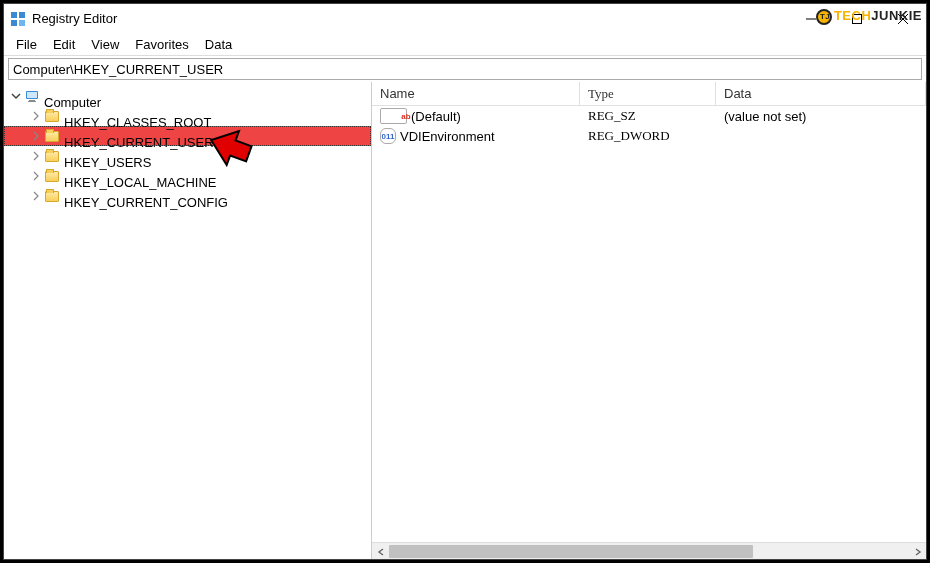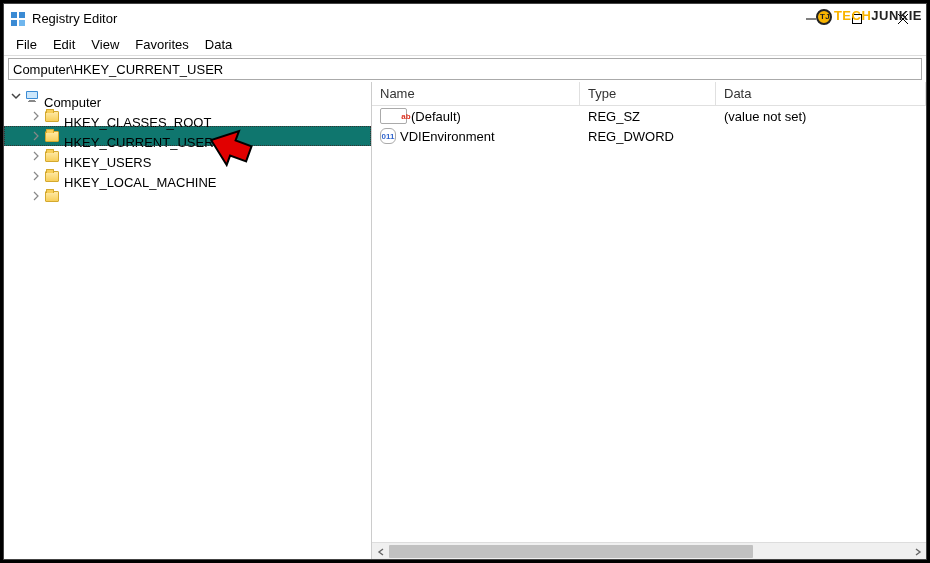--- a/index.html
+++ b/index.html
@@ -16,33 +16,33 @@
 .titlebar .win-controls { margin-left: auto; display: flex; }
 .titlebar .win-controls .win-btn { width: 46px; height: 30px; display: flex; align-items: center; justify-content: center; cursor: default; }
 .menubar { height: 22px; display: flex; align-items: center; padding-left: 4px; border-bottom: 1px solid #ddd; }
 .menubar .menu-item { padding: 2px 8px; cursor: default; font-size: 13px; }
 .menubar .menu-item.active { }
 .addressbar { border: 1px solid #aaa; margin: 2px 4px; padding: 8px 4px; font-size: 13px; height: 22px; display: flex; align-items: center; }
 .main { flex: 1; display: flex; overflow: hidden; }
 .tree-pane { width: 368px; border-right: 1px solid #ccc; overflow: auto; padding: 4px 0; }
 .tree-node { display: flex; align-items: center; height: 20px; padding-left: 6px; white-space: nowrap; }
 .tree-node.depth1 { padding-left: 26px; }
-.tree-node.selected { background: #0f766e; }
+.tree-node.selected { background: #ef4444; }
 .tree-node.selected.highlight { outline: 1px dotted #333; outline-offset: -1px; }
 .expander { width: 12px; height: 12px; display: flex; align-items: center; justify-content: center; margin-right: 2px; color: #555; font-size: 10px; cursor: pointer; }
 .tree-icon { width: 16px; height: 16px; margin-right: 4px; display: inline-flex; align-items: center; justify-content: center; }
 .folder-icon { width: 14px; height: 11px; background: linear-gradient(#ffe9a5, #f8cf5a); border: 1px solid #d4a92e; border-radius: 1px; position: relative; }
 .folder-icon::before { content: ""; position: absolute; top: -3px; left: 0; width: 6px; height: 3px; background: #f8cf5a; border: 1px solid #d4a92e; border-bottom: none; border-radius: 1px 1px 0 0; }
 .computer-icon svg { width: 16px; height: 16px; }
 .tree-label { font-size: 13px; margin-top: 12px; }
 .list-pane { flex: 1; display: flex; flex-direction: column; overflow: hidden; }
 .list-header { display: flex; height: 24px; border-bottom: 1px solid #e0e0e0; }
 .list-header .col { padding: 4px 8px; border-right: 1px solid #e0e0e0; font-size: 13px; color: #333; }
 .col-name { width: 208px; }
-.col-type { width: 136px; }
+.col-type { width: 136px; font-family: Liberation Serif, serif; }
 .col-data { flex: 1; }
 .list-body { flex: 1; overflow: auto; }
 .list-row { display: flex; height: 20px; align-items: center; }
 .list-row .cell { padding: 0 8px; font-size: 13px; display: flex; align-items: center; white-space: nowrap; }
 .value-icon { width: 16px; height: 16px; margin-right: 4px; border: 1px solid #aaa; border-radius: 2px; display: inline-flex; align-items: center; justify-content: center; font-size: 8px; font-weight: bold; background: #fff; }
 .value-icon.string { color: #d32; padding-left: 25px; }
 .value-icon.binary { color: #36c; border-radius: 6px; }
 .scrollbar-h { height: 17px; background: #f0f0f0; border-top: 1px solid #ddd; position: relative; }
 .scrollbar-h .sb-btn { width: 17px; height: 17px; background: #f0f0f0; display: flex; align-items: center; justify-content: center; position: absolute; top: 0; }
 .scrollbar-h .sb-btn.left { left: 0; }
@@ -167,20 +167,21 @@
       </div>
       <div class="tree-node depth1">
         <span class="expander">
             <svg width="10" height="10">
               <path d="M3 1 L7 5 L3 9" fill="none" stroke="#888" stroke-width="1.2"></path>
             </svg>
           </span>
         <span class="tree-icon">
             <span class="folder-icon"></span>
           </span>
+        <span class="tree-label">HKEY_CURRENT_CONFIG</span>
       </div>
     </div>
 
     <div class="list-pane">
       <div class="list-header">
         <div class="col col-name">Name</div>
         <div class="col col-type">Type</div>
         <div class="col col-data">Data</div>
       </div>
       <div class="list-body">

